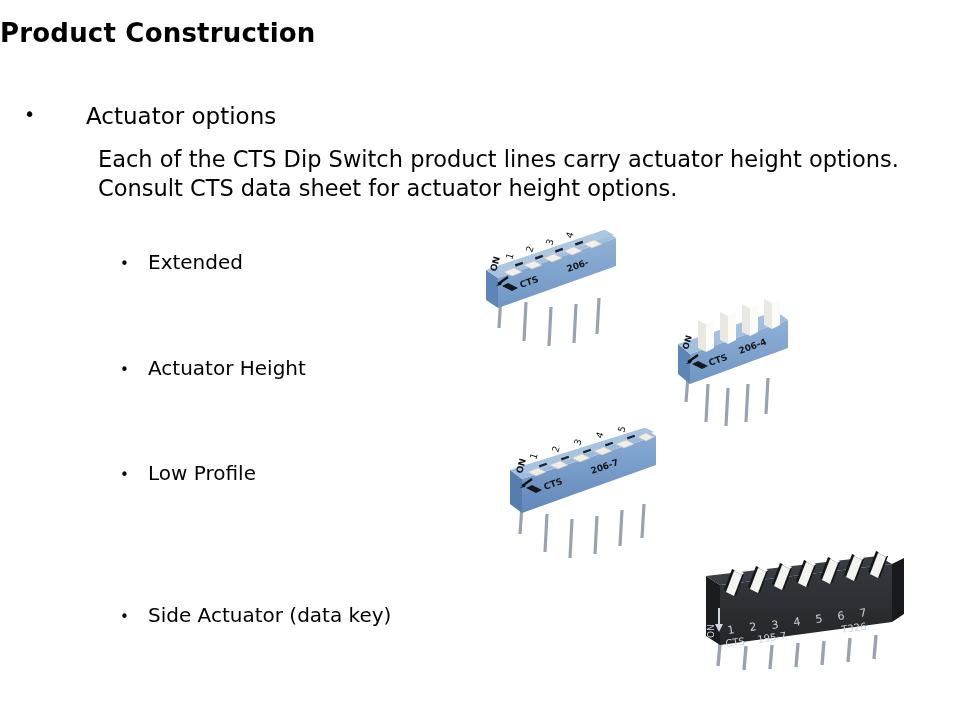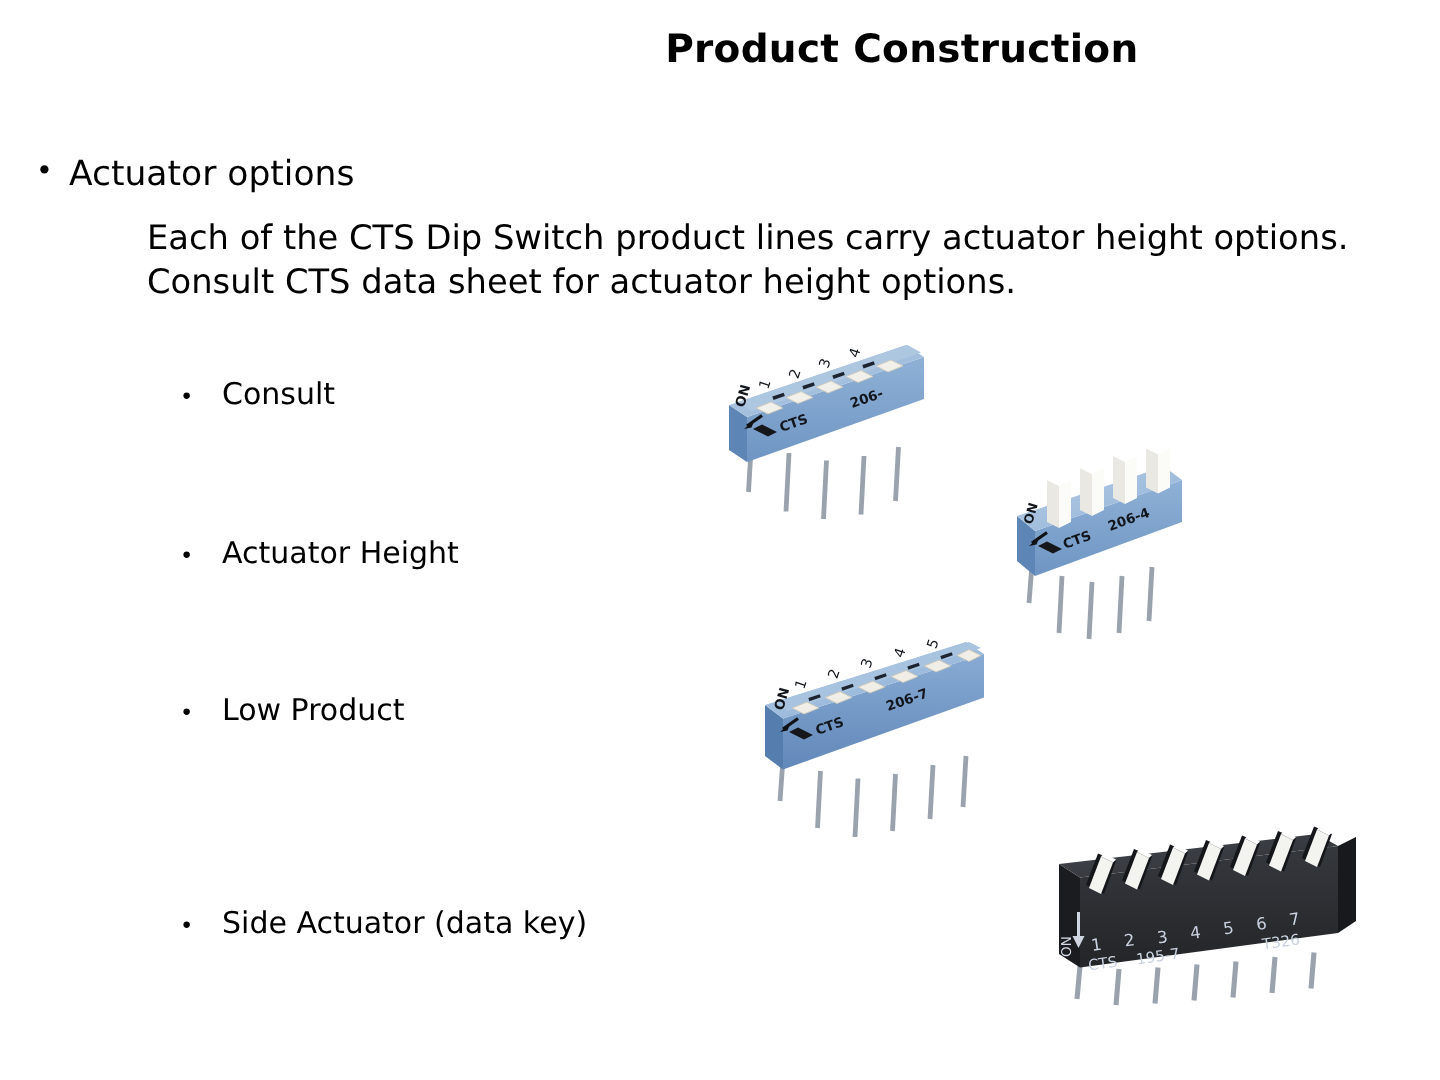--- a/index.html
+++ b/index.html
@@ -12,21 +12,21 @@
   #slide {
     position:relative;
     width:960px; height:720px;
     background:#ffffff;
   }
 
   
   #slide-title {
     position:absolute;
     top:18px; left:0; width:759px;
-    text-align:right;
+    text-align:left;
     font-size:26px;
     font-weight:bold;
     color:#000000;
     letter-spacing:0.2px;
   }
 
   
   .bullet-l1 {
     position:absolute;
     left:24px;
@@ -35,21 +35,21 @@
     font-size:23px;
     color:#000000;
   }
   .bullet-l1 .dot {
     width:22px;
     flex:0 0 22px;
     font-size:19px;
     line-height:1.18;
     text-align:left;
   }
-  .bullet-l1 .txt { line-height:1.18; }
+  .bullet-l1 .txt { line-height:1.18;margin-left:40px; }
 
   
   #body-paragraph {
     position:absolute;
     left:70px; top:145px;
     width:880px;
     font-size:22.5px;
     line-height:1.30;
     color:#000000;
     margin-left:28px;
@@ -84,31 +84,31 @@
 
   <div class="bullet-l1" style="top:103px;">
     <span class="dot">•</span>
     <span class="txt">Actuator options</span>
   </div>
 
   <div id="body-paragraph">Each of the CTS Dip Switch product lines carry actuator height options. Consult CTS data sheet for actuator height options.</div>
 
   <div class="bullet-l2" style="top:250px;">
     <span class="dot">•</span>
-    <span>Consult</span>
+    <span>Extended</span>
   </div>
 
   <div class="bullet-l2" style="top:356px;">
     <span class="dot">•</span>
     <span>Actuator Height</span>
   </div>
 
   <div class="bullet-l2" style="top:461px;">
     <span class="dot">•</span>
-    <span>Low Product</span>
+    <span>Low Profile</span>
   </div>
 
   <div class="bullet-l2" style="top:603px;">
     <span class="dot">•</span>
     <span>Side Actuator (data key)</span>
   </div>
 
   <div class="sw" style="left:468px; top:224px;">
     <svg width="160" height="128" viewBox="0 0 160 128">
       <defs>

